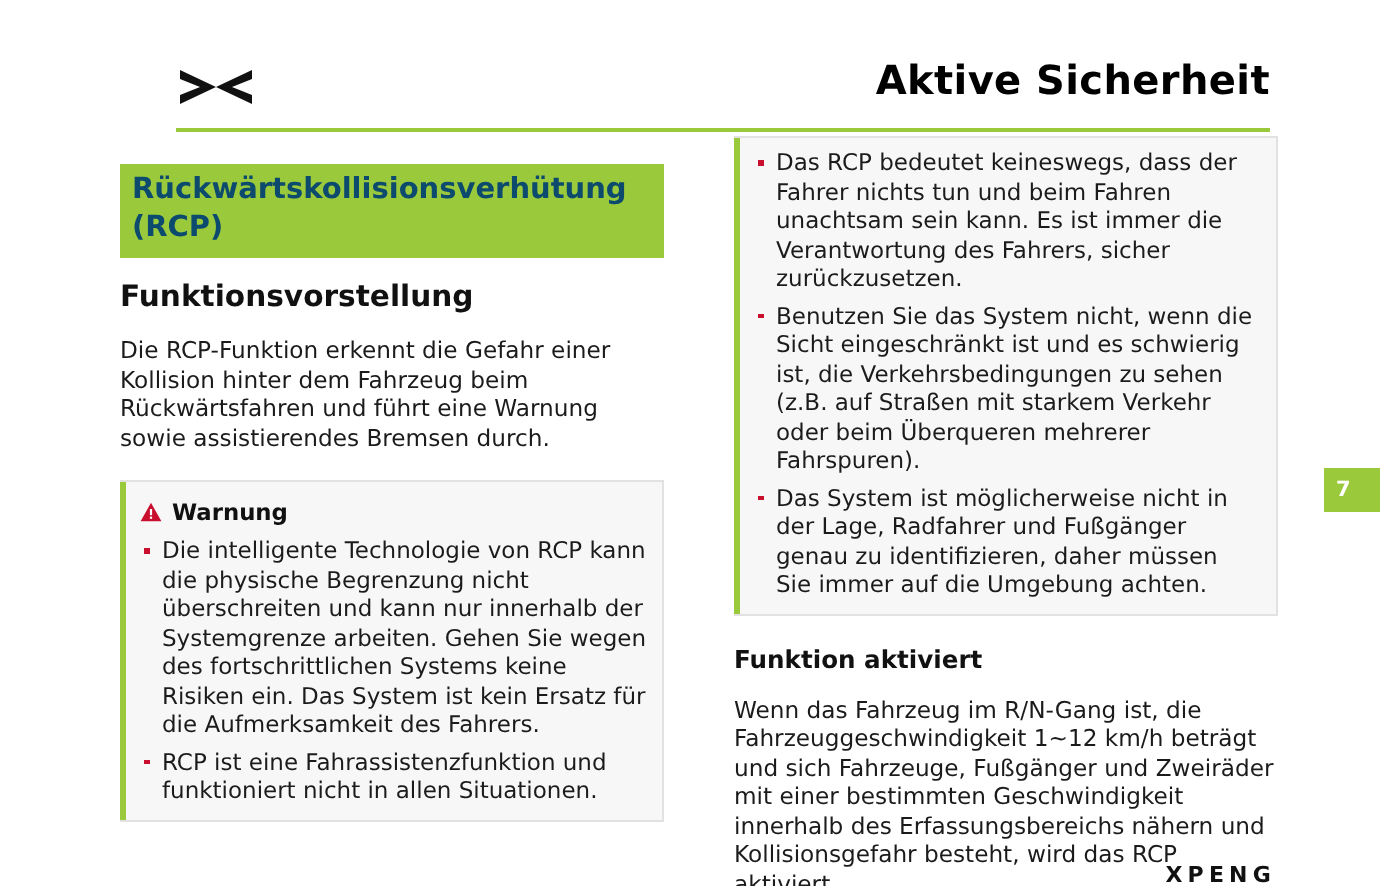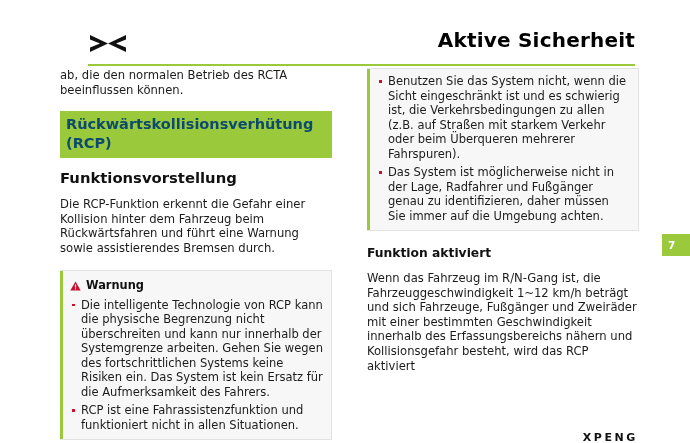--- a/index.html
+++ b/index.html
@@ -215,21 +215,20 @@
         <path d="M2 3 L20 11.5 L2 20 L2 15.5 L12 11.5 L2 7.5 Z" fill="#111111"></path>
         <path d="M38 3 L20 11.5 L38 20 L38 15.5 L28 11.5 L38 7.5 Z" fill="#111111"></path>
       </svg>
     </div>
     <div class="header-title">Aktive Sicherheit</div>
     <div class="header-rule"></div>
   </div>
 
   <div class="col col-left">
 
-    <p class="body-text">ab, die den normalen Betrieb des RCTA beeinflussen können.</p>
 
     <div class="gap-md"></div>
 
     <div class="section-banner">Rückwärtskollisionsverhütung (RCP)</div>
 
     <div class="gap-sm"></div>
 
     <h2 class="sub-heading">Funktionsvorstellung</h2>
 
     <div class="gap-sm"></div>
@@ -256,21 +255,22 @@
     </div>
 
   </div>
 
   <div class="divider"></div>
 
   <div class="col col-right">
 
     <div class="warning-box">
       <ul class="warn-list">
-        <li>Benutzen Sie das System nicht, wenn die Sicht eingeschränkt ist und es schwierig ist, die Verkehrsbedingungen zu allen (z.B. auf Straßen mit starkem Verkehr oder beim Überqueren mehrerer Fahrspuren).</li>
+        <li>Das RCP bedeutet keineswegs, dass der Fahrer nichts tun und beim Fahren unachtsam sein kann. Es ist immer die Verantwortung des Fahrers, sicher zurückzusetzen.</li>
+        <li>Benutzen Sie das System nicht, wenn die Sicht eingeschränkt ist und es schwierig ist, die Verkehrsbedingungen zu sehen (z.B. auf Straßen mit starkem Verkehr oder beim Überqueren mehrerer Fahrspuren).</li>
         <li>Das System ist möglicherweise nicht in der Lage, Radfahrer und Fußgänger genau zu identifizieren, daher müssen Sie immer auf die Umgebung achten.</li>
       </ul>
     </div>
 
     <div class="gap-md"></div>
 
     <h3 class="minor-heading">Funktion aktiviert</h3>
 
     <div class="gap-sm"></div>
 

